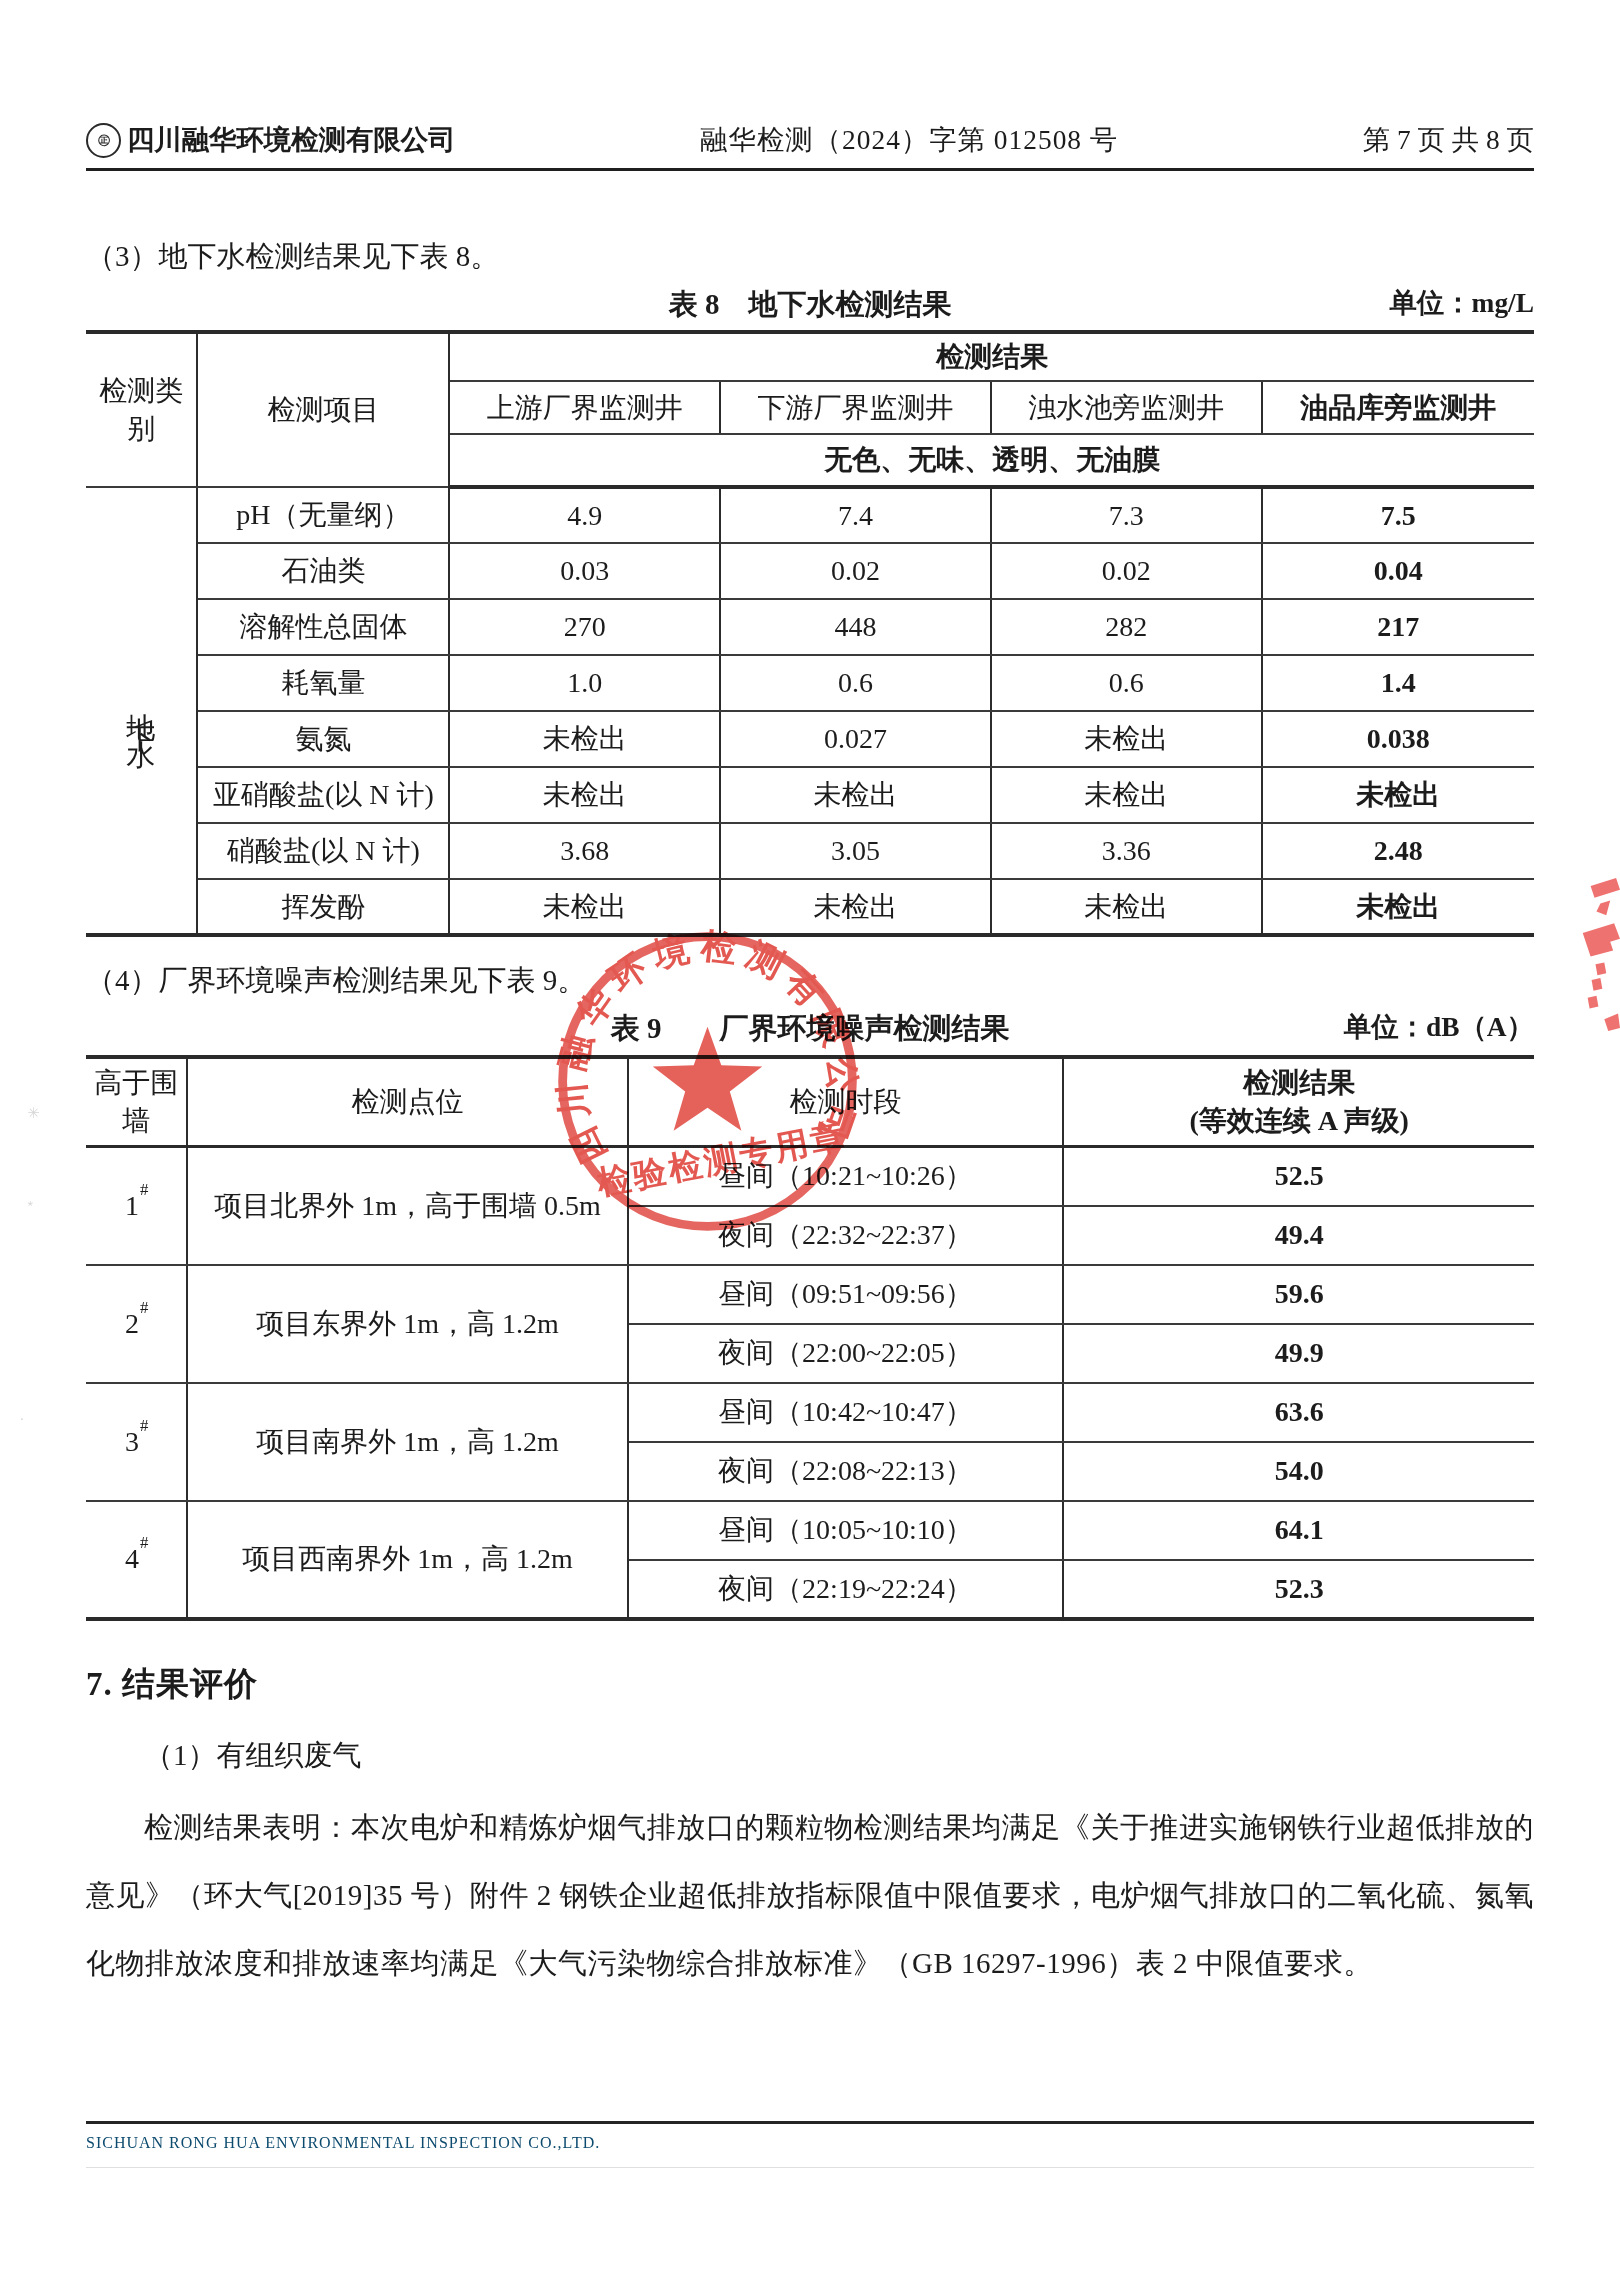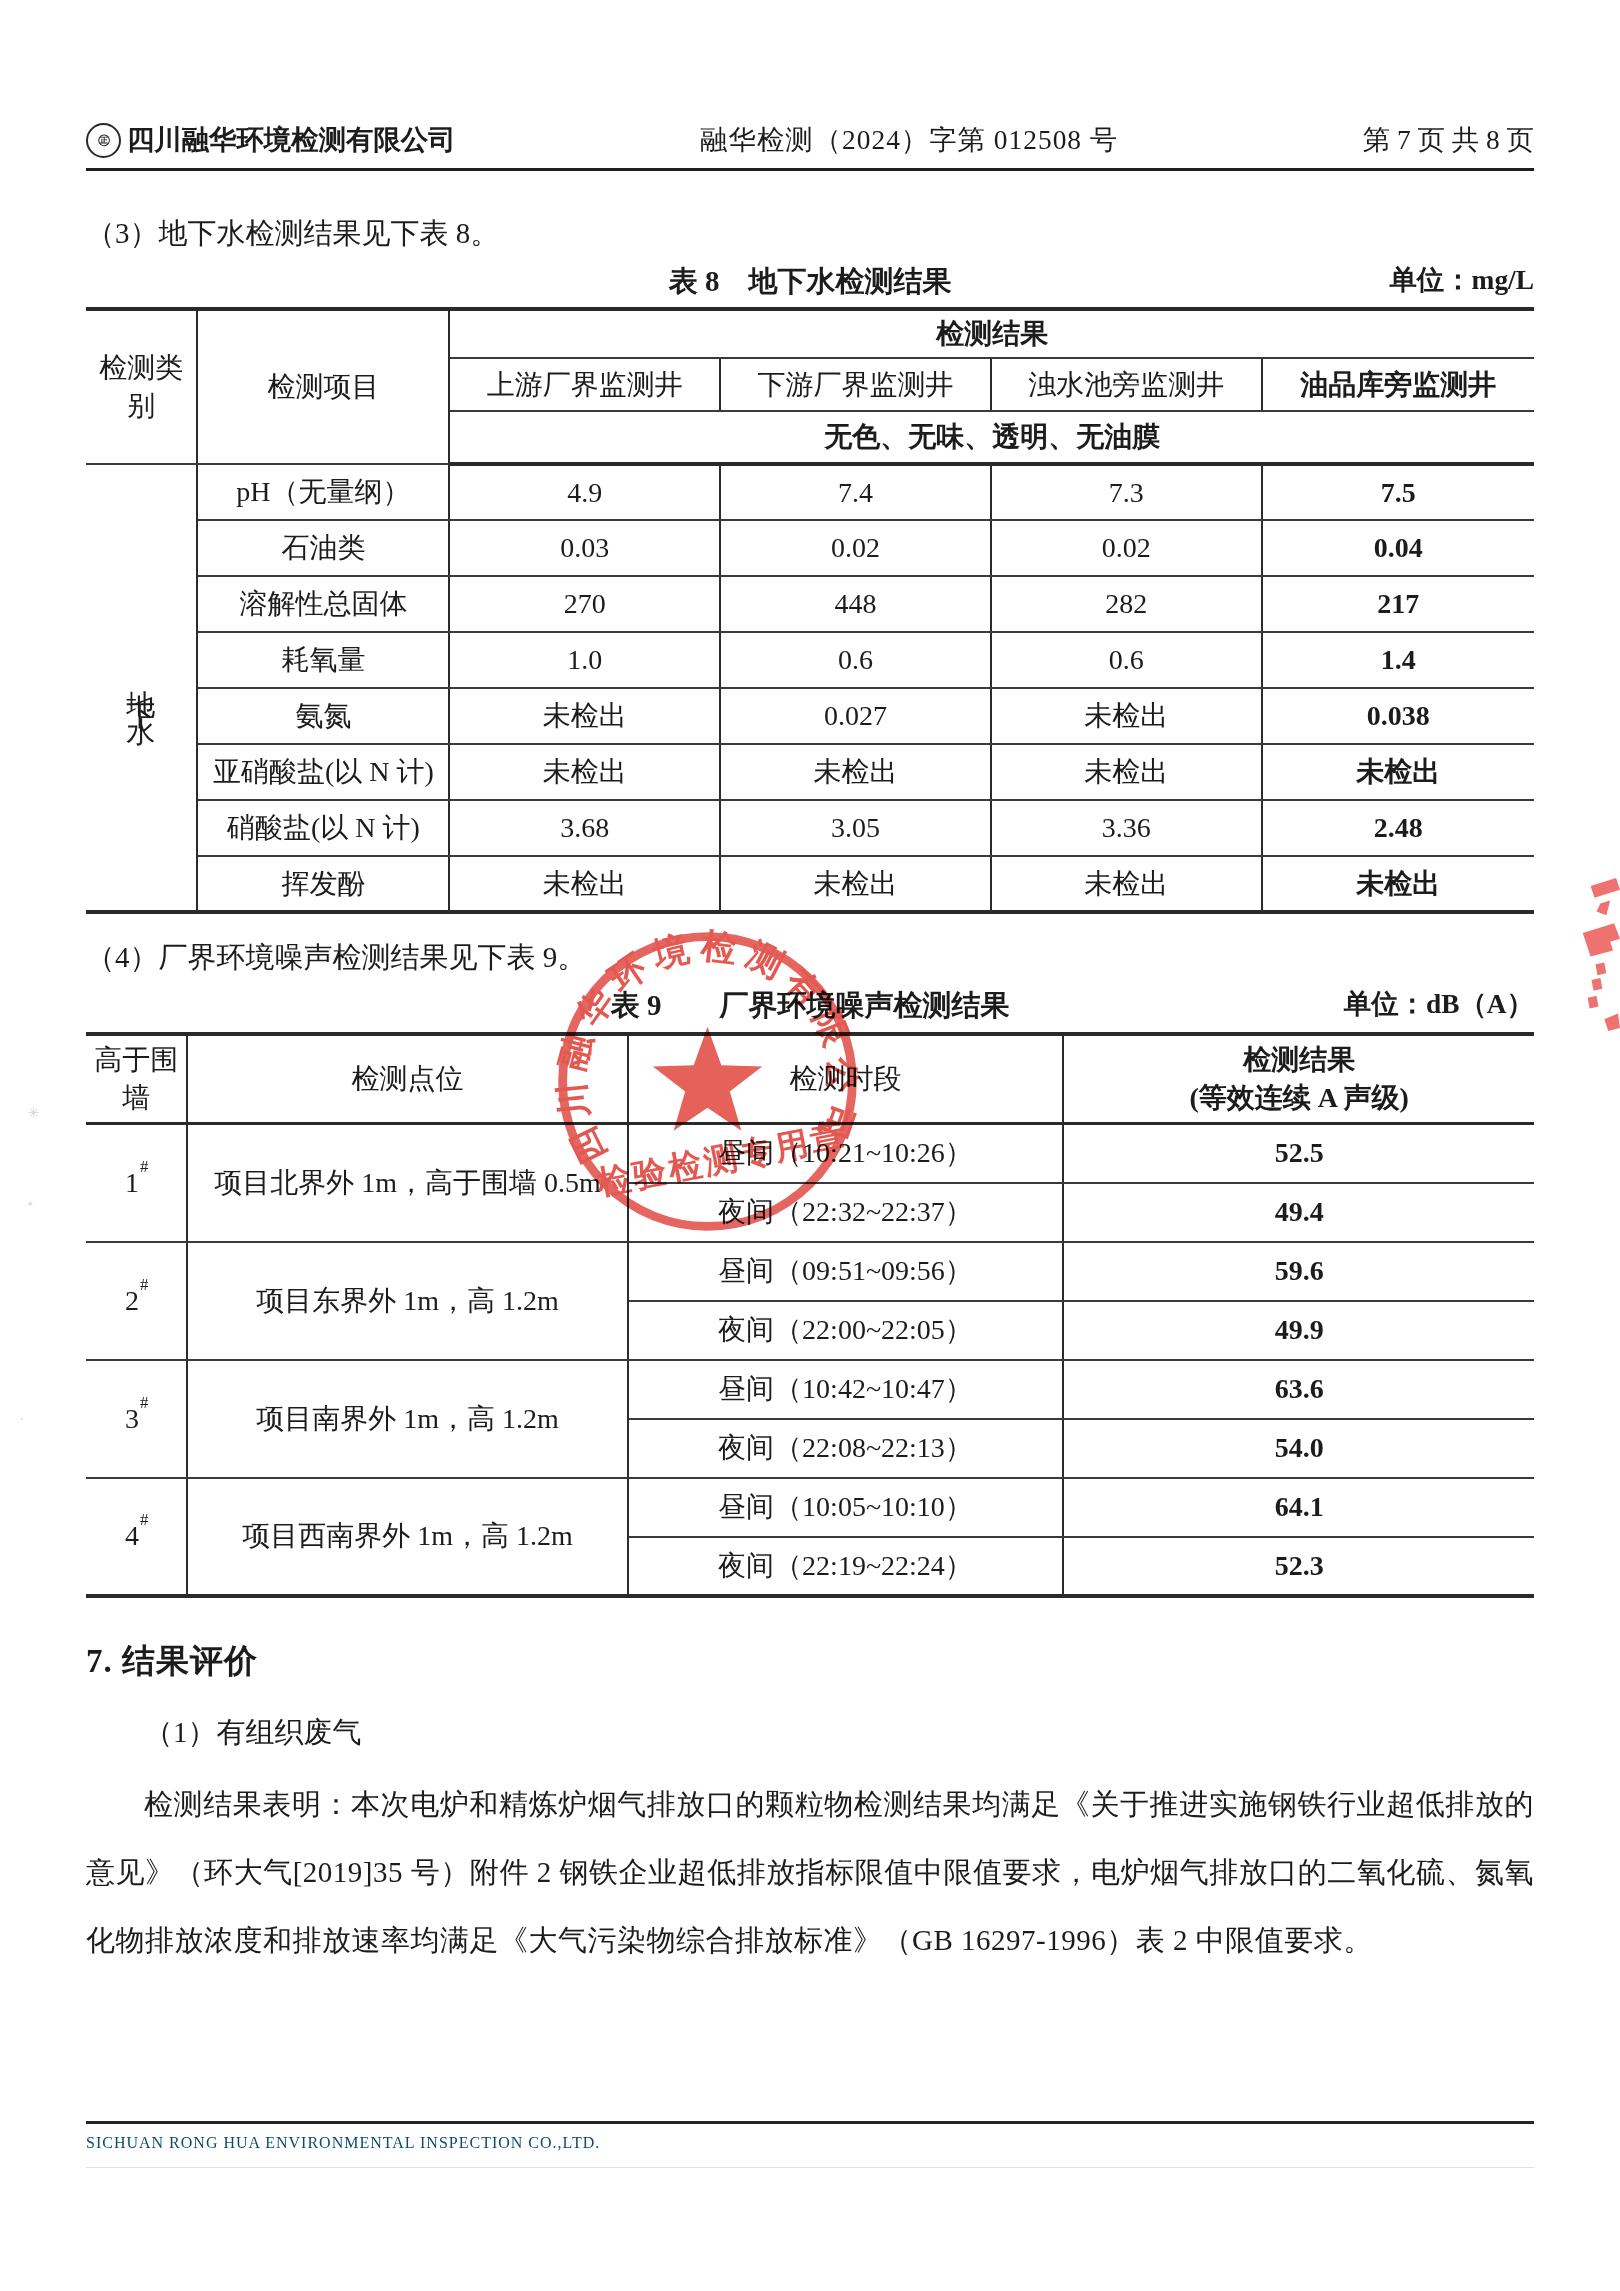--- a/index.html
+++ b/index.html
@@ -23,21 +23,21 @@
   .hdr-left{display:flex;align-items:center;gap:5.9px;font-weight:bold;font-size:27.4px;}
   .logo{
     width:31px;height:31px;border:2px solid #2a2a2a;border-radius:50%;
     display:inline-flex;align-items:center;justify-content:center;
     font-size:12.7px;color:#2a2a2a;letter-spacing:-1px;
   }
   .hdr-mid{font-size:27.4px;letter-spacing:1px;}
   .hdr-right{font-size:27.4px;}
 
   
-  .intro3{margin-top:43px;font-size:29px;}
+  .intro3{margin-top:66px;font-size:29px;}
   .intro4{margin-top:23.5px;font-size:29px;}
 
   .capRow{position:relative;text-align:center;}
   .cap8{margin-top:7.8px;}
   .cap9{margin-top:7.8px;}
   .capRow .cap{font-weight:bold;font-size:29px;}
   .capRow .unit{
     position:absolute;right:0;top:0;font-weight:bold;font-size:27.4px;
   }
 

